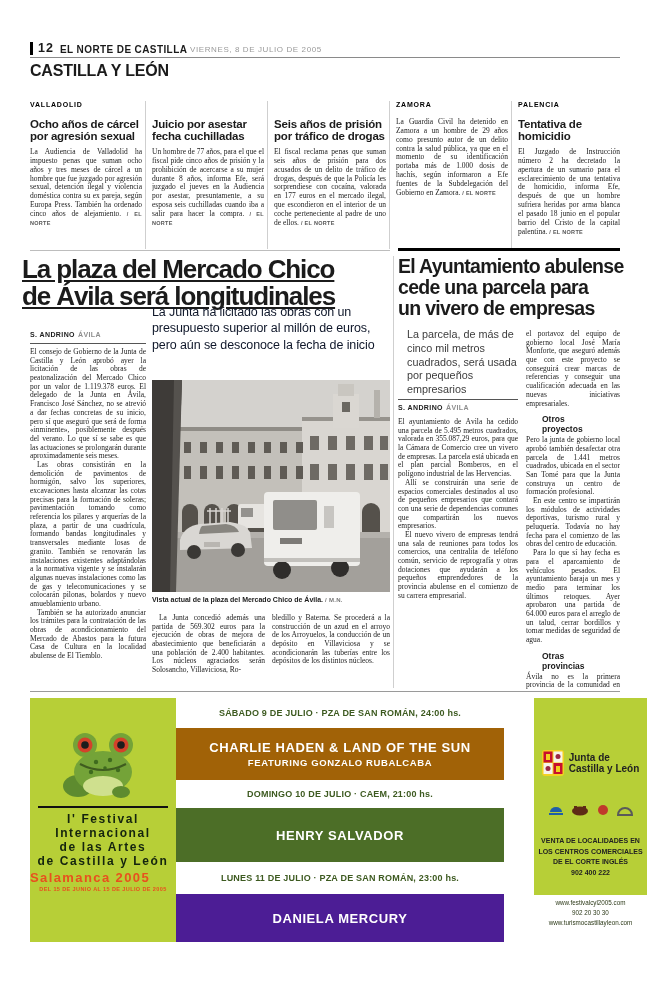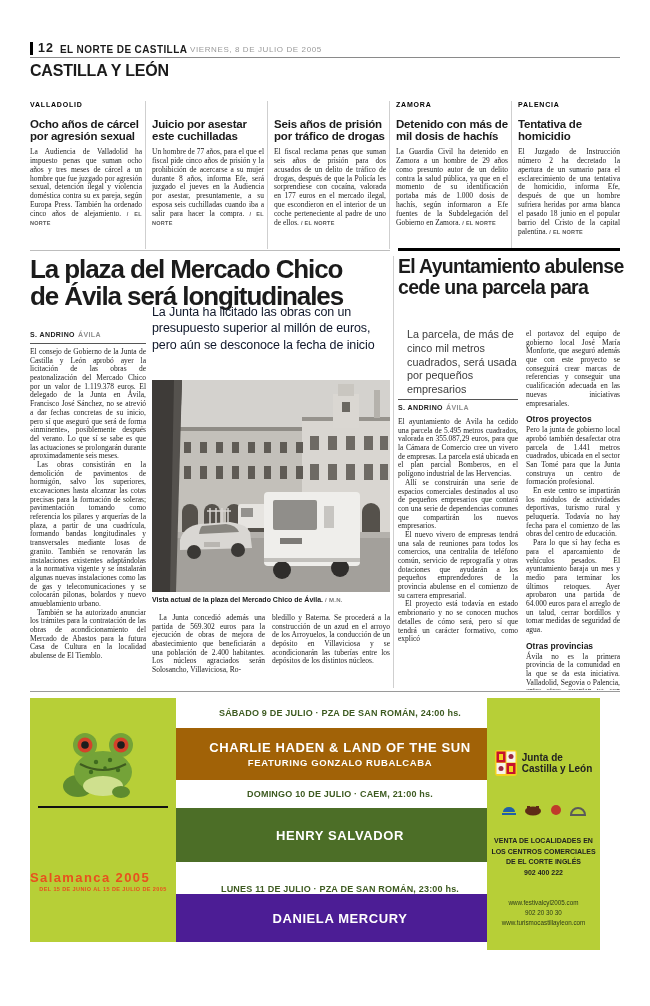--- a/index.html
+++ b/index.html
@@ -17,41 +17,41 @@
   .section-title { position:absolute; left:30px; top:62px; font:700 16px "Liberation Sans",sans-serif; letter-spacing:-.2px; }
 
   
   .brief { position:absolute; top:101px; width:112px; overflow:hidden; height:148px; }
   .brief .region { font:700 7px "Liberation Sans",sans-serif; letter-spacing:.8px; height:17px; color:#000; }
   .brief h3 { margin:0; height:30px; font:700 11.5px/1.07 "Liberation Sans",sans-serif; letter-spacing:-.2px; }
   .brief p { margin:0; font:7.5px/1.18 "Liberation Serif",serif; text-align:justify; }
   .credit { font:700 5.5px "Liberation Sans",sans-serif; color:#555; letter-spacing:.3px; }
 
   
-  .main-headline { position:absolute; left:30px; top:256px; width:366px; font:700 26px/1.05 "Liberation Sans",sans-serif; letter-spacing:-1.1px; }
+  .main-headline { position:absolute; left:22px; top:256px; width:366px; font:700 26px/1.05 "Liberation Sans",sans-serif; letter-spacing:-1.1px;text-decoration:underline; }
   .byline { font:700 7px "Liberation Sans",sans-serif; letter-spacing:.4px; }
   .byline .place { color:#8d8d8d; margin-left:3px; }
   .bodycol { font:7.5px/1.16 "Liberation Serif",serif; text-align:justify; overflow:hidden; }
   .bodycol p { margin:0; }
   .bodycol p.ind { text-indent:7px; }
   .lede { position:absolute; left:152px; top:304px; width:240px; font:400 12.5px/1.3 "Liberation Sans",sans-serif; color:#0f172a; letter-spacing:-.1px; }
   .caption { position:absolute; left:152px; top:596px; width:238px; font:700 7px "Liberation Sans",sans-serif; }
   .caption .credit { font-size:6px; color:#777; }
 
   
   .sec-black-bar { position:absolute; left:398px; top:248px; width:222px; height:3px; background:#000; }
   .sec-headline { position:absolute; left:398px; top:256px; width:226px; font:700 19.5px/1.08 "Liberation Sans",sans-serif; letter-spacing:-.7px; }
   .sec-subhead { position:absolute; left:407px; top:328px; width:122px; font:400 10.8px/1.28 "Liberation Sans",sans-serif; color:#3c3c3c; }
-  .subsec-head { font:700 8.5px "Liberation Sans",sans-serif; margin:6px 0 2px; }
+  .subsec-head { font:700 8.5px "Liberation Sans",sans-serif; margin:6px 16px 2px; }
 
   
   .ad { position:absolute; left:30px; top:698px; width:590px; height:244px; }
   .ad-left { position:absolute; left:0; top:0; width:146px; height:244px; }
   .ad-mid { position:absolute; left:146px; top:0; width:328px; height:244px; display:flex; flex-direction:column; }
-  .ad-right { position:absolute; left:457px; top:0; width:113px; height:252px; }
+  .ad-right { position:absolute; left:504px; top:0; width:113px; height:197px; }
   .band-white { background:#ffffff; display:flex; align-items:center; justify-content:center; }
   .band-white .sched { font:700 9px "Liberation Sans",sans-serif; color:#3d5a20; letter-spacing:.2px; }
   .band-dark { display:flex; flex-direction:column; align-items:center; justify-content:center; }
   .band-dark .artist { font:600 13px "Liberation Sans",sans-serif; color:#fff; letter-spacing:.6px; }
   .band-dark .detail { font:600 9.5px "Liberation Sans",sans-serif; color:#fff; letter-spacing:.6px; margin-top:2px; }
   .fest-divider { position:absolute; left:8px; top:108px; width:130px; height:2px; background:#111; }
   .fest-name { position:absolute; left:0; top:114px; width:146px; text-align:center; }
   .fest-name div { font:700 12px/1.17 "Liberation Sans",sans-serif; color:#14240e; letter-spacing:1.6px; }
   .fest-city { position:absolute; left:0; top:172px; width:166px; text-align:left; font:700 13px "Liberation Sans",sans-serif; letter-spacing:1.4px; }
   .fest-dates { position:absolute; left:0; top:188px; width:146px; text-align:center; font:700 5.5px "Liberation Sans",sans-serif; letter-spacing:.4px; }
@@ -73,31 +73,30 @@
   <div class="rule" style="left:30px; top:57px; width:590px;"></div>
   <div class="section-title">CASTILLA Y LEÓN</div>
 
   <div class="brief" style="left:30px;">
     <div class="region">VALLADOLID</div>
     <h3>Ocho años de cárcel por agresión sexual</h3>
     <p><span>La Audiencia de Valladolid ha impuesto penas que suman ocho años y tres meses de cárcel a un hombre que fue juzgado por agresión sexual, detención ilegal y violencia doméstica contra su ex pareja, según Europa Press. También ha ordenado cinco años de alejamiento.</span> <span class="credit">/ EL NORTE</span></p>
   </div>
   <div class="brief" style="left:152px;">
     <div class="region"></div>
-    <h3>Juicio por asestar este cuchilladas</h3>
+    <h3>Juicio por asestar fecha cuchilladas</h3>
     <p><span>Un hombre de 77 años, para el que el fiscal pide cinco años de prisión y la prohibición de acercarse a su mujer durante 8 años, informa Efe, será juzgado el jueves en la Audiencia por asestar, presuntamente, a su esposa seis cuchilladas cuando iba a salir para hacer la compra.</span> <span class="credit">/ EL NORTE</span></p>
   </div>
   <div class="brief" style="left:274px;">
     <div class="region"></div>
     <h3>Seis años de prisión por tráfico de drogas</h3>
     <p><span>El fiscal reclama penas que suman seis años de prisión para dos acusados de un delito de tráfico de drogas, después de que la Policía les sorprendiese con cocaína, valorada en 177 euros en el mercado ilegal, que escondieron en el interior de un coche perteneciente al padre de uno de ellos.</span> <span class="credit">/ EL NORTE</span></p>
   </div>
   <div class="brief" style="left:396px;">
     <div class="region">ZAMORA</div>
-    <h3>Detenido con más de mil dosis de hachís</h3>
     <p><span>La Guardia Civil ha detenido en Zamora a un hombre de 29 años como presunto autor de un delito contra la salud pública, ya que en el momento de su identificación portaba más de 1.000 dosis de hachís, según informaron a Efe fuentes de la Subdelegación del Gobierno en Zamora.</span> <span class="credit">/ EL NORTE</span></p>
   </div>
   <div class="brief" style="left:518px; width:102px;">
     <div class="region">PALENCIA</div>
     <h3>Tentativa de homicidio</h3>
     <p><span>El Juzgado de Instrucción número 2 ha decretado la apertura de un sumario para el esclarecimiento de una tentativa de homicidio, informa Efe, después de que un hombre sufriera heridas por arma blanca el pasado 18 junio en el popular barrio del Cristo de la capital palentina.</span> <span class="credit">/ EL NORTE</span></p>
   </div>
   <div class="vrule" style="left:145px; top:101px; height:148px;"></div>
   <div class="vrule" style="left:267px; top:101px; height:148px;"></div>
   <div class="vrule" style="left:389px; top:101px; height:148px;"></div>
@@ -227,33 +226,33 @@
     <p class="ind">La Junta concedió además una partida de 569.302 euros para la ejecución de obras de mejora de abastecimiento que beneficiarán a una población de 2.400 habitantes. Los núcleos agraciados serán Solosancho, Villaviciosa, Ro-</p>
   </div>
   <div class="abs bodycol" style="left:272px; top:614px; width:118px; height:76px;">
     <p>bledillo y Baterna. Se procederá a la construcción de un azud en el arroyo de los Arroyuelos, la conducción de un depósito en Villaviciosa y se acondicionarán las tuberías entre los depósitos de los distintos núcleos.</p>
   </div>
 
   <div class="sec-black-bar"></div>
   <div class="sec-headline">
     <div>El Ayuntamiento abulense</div>
     <div>cede una parcela para</div>
+    <div>un vivero de empresas</div>
   </div>
   <div class="sec-subhead">La parcela, de más de cinco mil metros cuadrados, será usada por pequeños empresarios</div>
 
   <div class="rule" style="left:398px; top:399px; width:120px; background:#555;"></div>
   <div class="abs byline" style="left:398px; top:404px;">
     <span>S. ANDRINO</span><span class="place">ÁVILA</span>
   </div>
 
   <div class="abs bodycol" style="left:398px; top:418px; width:120px; height:272px;">
     <p>El ayuntamiento de Ávila ha cedido una parcela de 5.495 metros cuadrados, valorada en 355.087,29 euros, para que la Cámara de Comercio cree un vivero de empresas. La parcela está ubicada en el plan parcial Bomberos, en el polígono industrial de las Hervencias.</p>
     <p class="ind">Allí se construirán una serie de espacios comerciales destinados al uso de pequeños empresarios que contará con una serie de dependencias comunes que compartirán los nuevos empresarios.</p>
     <p class="ind">El nuevo vivero de empresas tendrá una sala de reuniones para todos los comercios, una centralita de teléfono común, servicio de reprografía y otras dotaciones que ayudarán a los pequeños emprendedores de la provincia abulense en el comienzo de su carrera empresarial.</p>
-    <p class="ind">El proyecto está todavía en estado embrionario y no se conocen muchos detalles de cómo será, pero sí que tendrá un carácter formativo, como explicó</p>
   </div>
 
   <div class="abs bodycol" style="left:526px; top:330px; width:94px; height:360px;">
     <p>el portavoz del equipo de gobierno local José María Monforte, que aseguró además que con este proyecto se conseguirá crear marcas de referencias y conseguir una cualificación adecuada en las nuevas iniciativas empresariales.</p>
     <div class="subsec-head">Otros proyectos</div>
     <p>Pero la junta de gobierno local aprobó también desafectar otra parcela de 1.441 metros cuadrados, ubicada en el sector San Tomé para que la Junta construya un centro de formación profesional.</p>
     <p class="ind">En este centro se impartirán los módulos de actividades deportivas, turismo rural y peluquería. Todavía no hay fecha para el comienzo de las obras del centro de educación.</p>
     <p class="ind">Para lo que sí hay fecha es para el aparcamiento de vehículos pesados. El ayuntamiento baraja un mes y medio para terminar los últimos retoques. Ayer aprobaron una partida de 64.000 euros para el arreglo de un talud, cerrar bordillos y tomar medidas de seguridad de agua.</p>
     <div class="subsec-head">Otras provincias</div>
     <p>Ávila no es la primera provincia de la comunidad en la que se da esta iniciativa. Valladolid, Segovia o Palencia, entre otras, cuentan ya con algún centro de estas características en la región</p>
@@ -278,39 +277,45 @@
         <g fill="#3f6b1e">
             <circle cx="38" cy="38" r="2.2"></circle>
             <circle cx="52" cy="36" r="2.2"></circle>
             <circle cx="60" cy="46" r="2.2"></circle>
             <circle cx="33" cy="48" r="2.2"></circle>
             <circle cx="47" cy="44" r="1.8"></circle>
           </g>
         <ellipse cx="63" cy="68" rx="9" ry="6" fill="#5e8b2f"></ellipse>
       </svg>
       <div class="fest-divider"></div>
+      <div class="fest-name">
+        <div>I' Festival</div>
+        <div>Internacional</div>
+        <div>de las Artes</div>
+        <div>de Castilla y León</div>
+      </div>
       <div class="fest-city" style="color:#e8501e;">Salamanca 2005</div>
       <div class="fest-dates" style="color:#e8501e;">DEL 15 DE JUNIO AL 15 DE JULIO DE 2005</div>
     </div>
 
     <div class="ad-mid">
       <div class="band-white" style="height:30px;">
         <span class="sched">SÁBADO 9 DE JULIO · PZA DE SAN ROMÁN, 24:00 hs.</span>
       </div>
       <div class="band-dark" style="height:52px; background:#a16207;">
         <span class="artist">CHARLIE HADEN &amp; LAND OF THE SUN</span>
         <span class="detail">FEATURING GONZALO RUBALCABA</span>
       </div>
       <div class="band-white" style="height:28px;">
         <span class="sched">DOMINGO 10 DE JULIO · CAEM, 21:00 hs.</span>
       </div>
       <div class="band-dark" style="height:54px; background:#4c6e27;">
         <span class="artist">HENRY SALVADOR</span>
       </div>
-      <div class="band-white" style="height:32px;align-items:flex-end;">
+      <div class="band-white" style="height:32px;">
         <span class="sched">LUNES 11 DE JULIO · PZA DE SAN ROMÁN, 23:00 hs.</span>
       </div>
       <div class="band-dark" style="height:48px; background:#4c1d95;">
         <span class="artist">DANIELA MERCURY</span>
       </div>
     </div>
 
     <div class="ad-right" style="background:#b7cf37;">
       <div class="sponsor">
         <svg width="22" height="26" viewBox="0 0 22 26">

